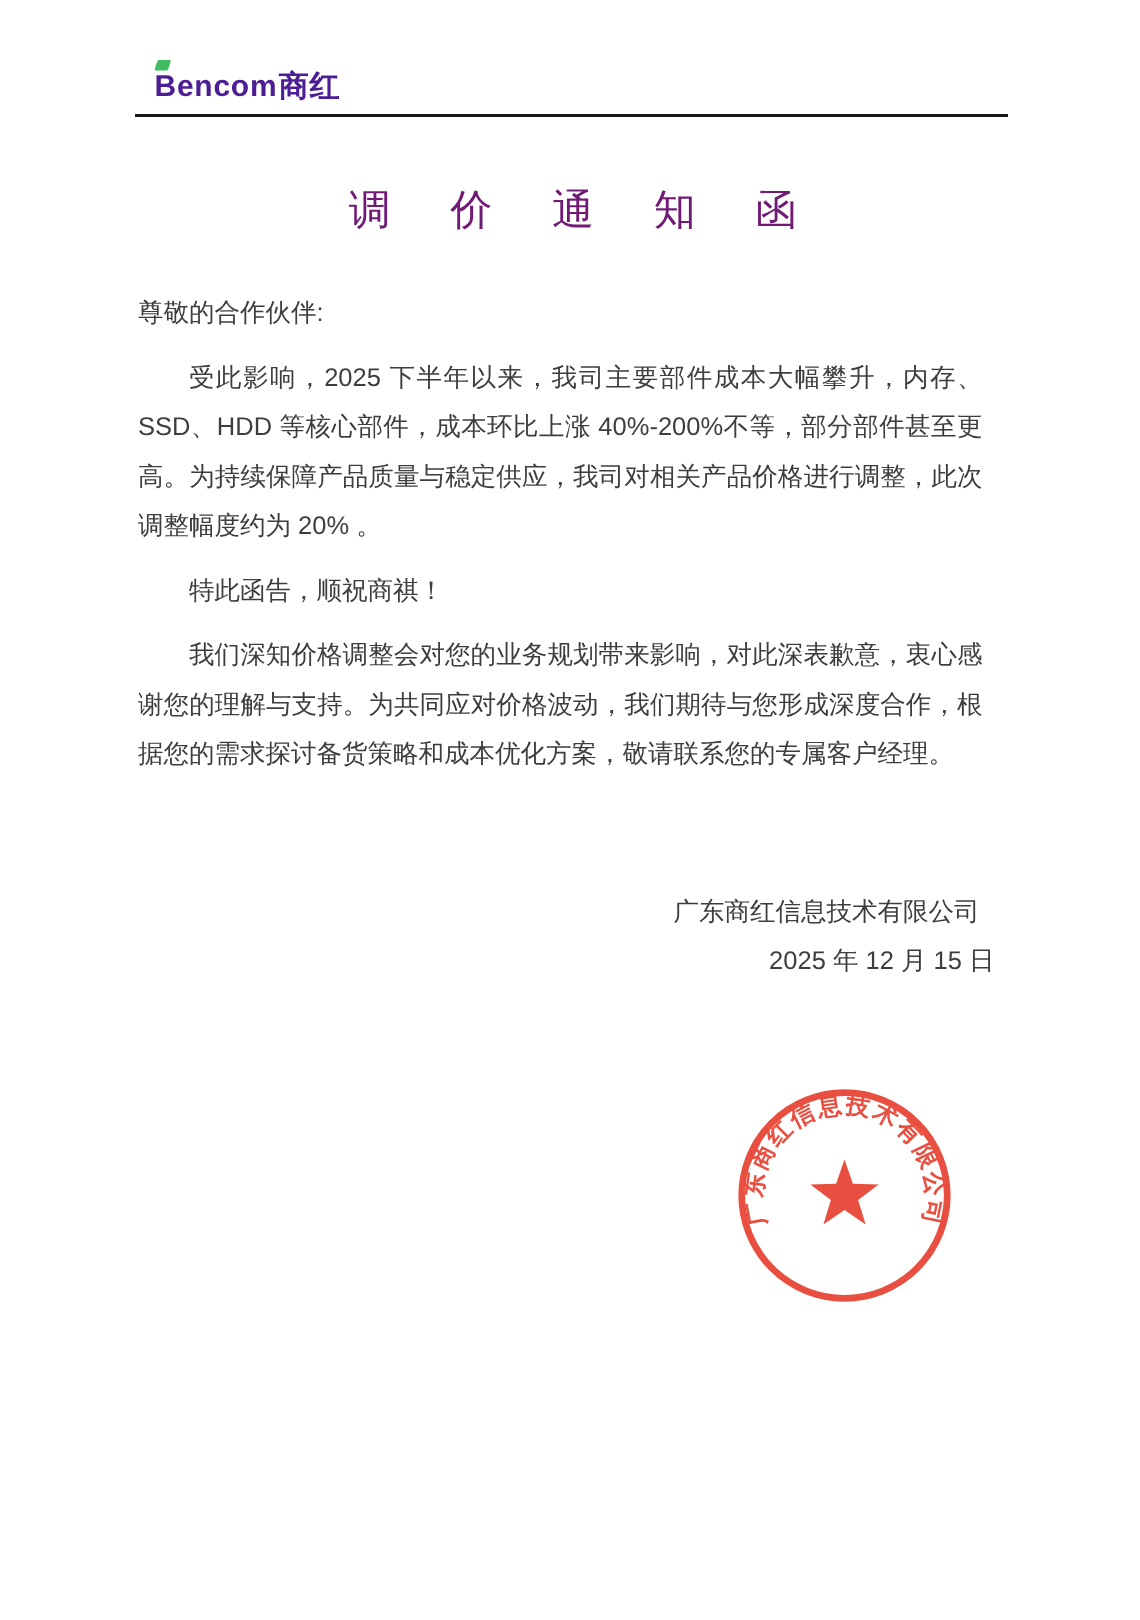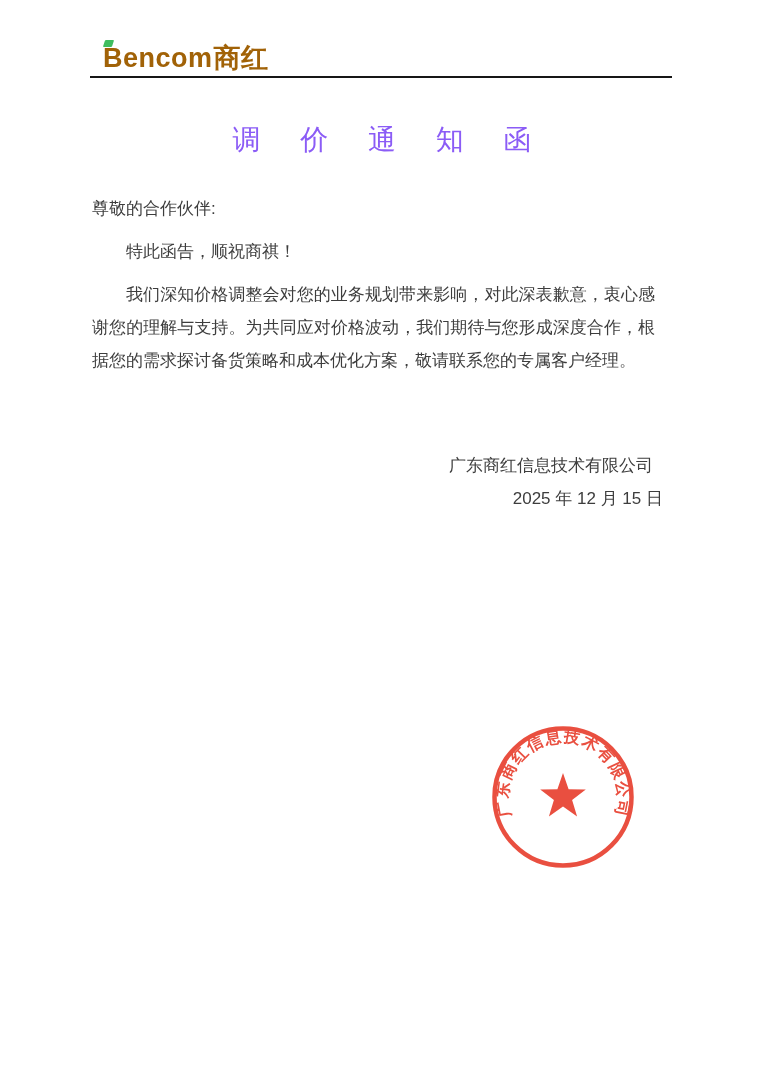--- a/index.html
+++ b/index.html
@@ -8,22 +8,22 @@
     width:760px; height:1080px;
     background:#ffffff;
     overflow:hidden;
     font-family:"Liberation Sans", sans-serif;
     color:#3d3d3d;
   }
 
   
   .logo {
     position:absolute; left:103px; top:44px;
-    font-size:27px; font-weight:bold; line-height:28px;
-    color:#a16207; letter-spacing:0.5px;
+    font-size:20px; font-weight:bold; line-height:28px;
+    color:#4c1d95; letter-spacing:0.5px;
     white-space:nowrap;
   }
   .logo-accent {
     position:absolute; left:1px; top:-4px;
     width:9px; height:7px;
     background:#3fbd5f;
     transform:skewX(-18deg);
     border-radius:1px;
   }
   .logo-latin { font-style:normal; }
@@ -33,21 +33,21 @@
     width:582px; height:2px; background:#161616;
   }
 
   
   .content {
     position:absolute; left:92px; top:122px; width:580px;
     font-size:17px; line-height:33px;
     text-align:justify;
   }
   .title {
-    font-size:28px; font-weight:400; color:#8b5cf6;
+    font-size:28px; font-weight:400; color:#701a75;
     text-align:center; letter-spacing:16px; text-indent:16px;
     line-height:36px; margin:0 0 34px 0;
   }
   .content p { margin:0 17px 10px 0; }
   .content p.indent { text-indent:2em; }
 
   .signature { margin-top:72px; text-align:right; }
   .signature .company { padding-right:19px; }
   .signature .date { padding-right:9px; }
 
@@ -73,20 +73,21 @@
     <span class="logo-accent"></span><span class="logo-latin">Bencom</span><span class="logo-cn">商红</span>
   </div>
 
   <div class="header-rule"></div>
 
   <div class="content">
     <h1 class="title">调 价 通 知 函</h1>
 
     <p class="salutation">尊敬的合作伙伴:</p>
 
+    <p class="indent">受此影响，2025 下半年以来，我司主要部件成本大幅攀升，内存、SSD、HDD 等核心部件，成本环比上涨 40%-200%不等，部分部件甚至更高。为持续保障产品质量与稳定供应，我司对相关产品价格进行调整，此次调整幅度约为 20% 。</p>
     <p class="indent closing">特此函告，顺祝商祺！</p>
 
     <p class="indent">我们深知价格调整会对您的业务规划带来影响，对此深表歉意，衷心感谢您的理解与支持。为共同应对价格波动，我们期待与您形成深度合作，根据您的需求探讨备货策略和成本优化方案，敬请联系您的专属客户经理。</p>
 
     <div class="signature">
       <div class="company">广东商红信息技术有限公司</div>
       <div class="date">2025 年 12 月 15 日</div>
     </div>
   </div>
 

